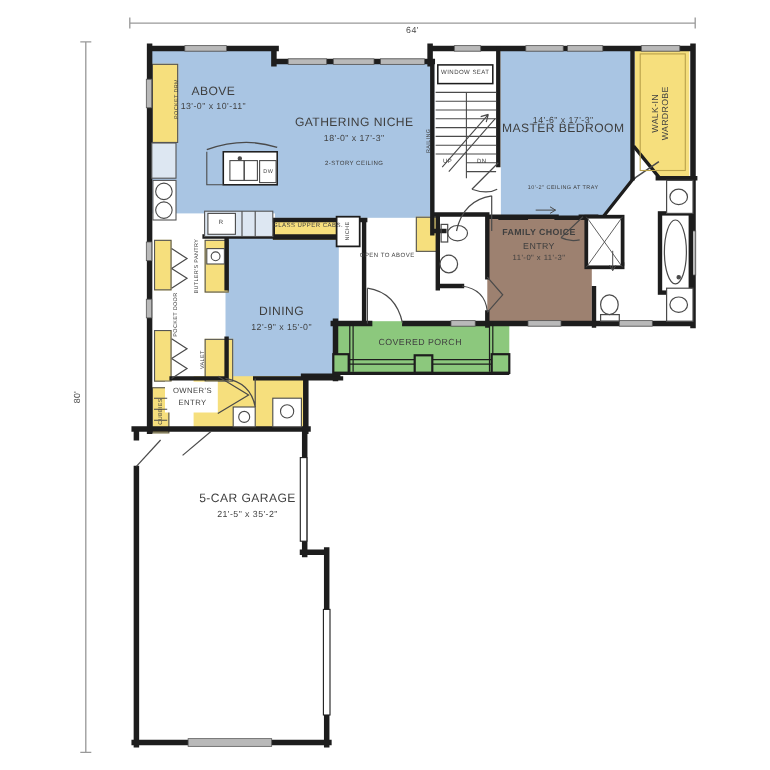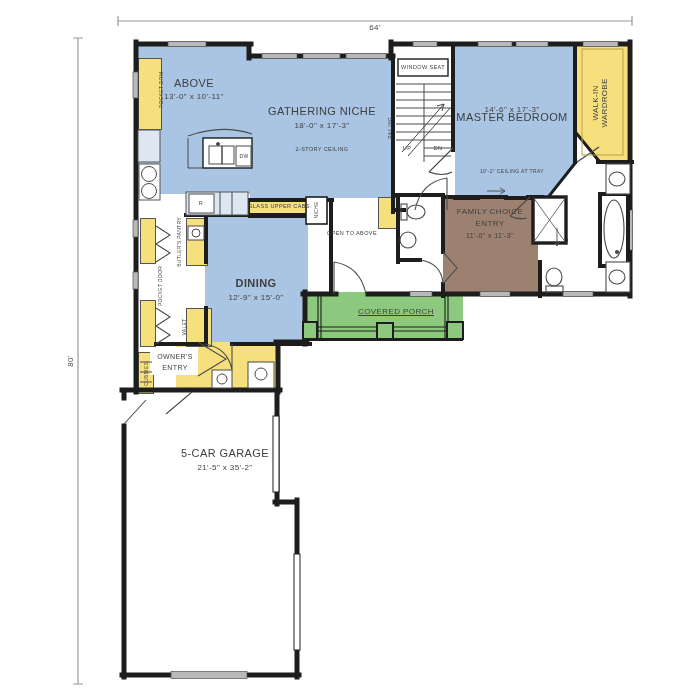--- a/index.html
+++ b/index.html
@@ -188,31 +188,31 @@
 
   <div class="label t11" style="left:512px;top:106px;margin-top:12px;">MASTER BEDROOM</div>
   <div class="label t8" style="left:512px;top:110px;">14'-6" x 17'-3"</div>
   <div class="label t45" style="left:512px;top:171px;">10'-2" CEILING AT TRAY</div>
 
   <div class="vlabel t8" style="left:600px;top:103px;">
     <span>WALK-IN</span><br>
     <span>WARDROBE</span>
   </div>
 
-  <div class="label t8" style="left:490px;top:212px;">FAMILY CHOICE</div>
+  <div class="label t8" style="left:490px;top:212px;font-weight:bold;">FAMILY CHOICE</div>
   <div class="label t8" style="left:490px;top:224px;">ENTRY</div>
   <div class="label t7" style="left:490px;top:236px;">11'-0" x 11'-3"</div>
 
-  <div class="label t11" style="left:256px;top:284px;font-weight:bold;">DINING</div>
+  <div class="label t11" style="left:256px;top:284px;">DINING</div>
   <div class="label t8" style="left:256px;top:298px;">12'-9" x 15'-0"</div>
 
   <div class="label t7" style="left:175px;top:357px;">OWNER'S</div>
   <div class="label t7" style="left:175px;top:368px;">ENTRY</div>
 
-  <div class="label t8" style="left:396px;top:312px;text-decoration:underline;">COVERED PORCH</div>
+  <div class="label t8" style="left:382px;top:312px;">COVERED PORCH</div>
 
   <div class="label t11" style="left:225px;top:454px;">5-CAR GARAGE</div>
   <div class="label t8" style="left:225px;top:468px;">21'-5" x 35'-2"</div>
 
   <div class="label t5" style="left:423px;top:67px;">WINDOW SEAT</div>
   <div class="label t5" style="left:352px;top:233px;">OPEN TO ABOVE</div>
   <div class="label t5" style="left:280px;top:206px;">GLASS UPPER CABS.</div>
   <div class="vlabel t45" style="left:316px;top:210px;">NICHE</div>
   <div class="vlabel t45" style="left:179px;top:242px;">BUTLER'S PANTRY</div>
   <div class="vlabel t45" style="left:160px;top:286px;">POCKET DOOR</div>

